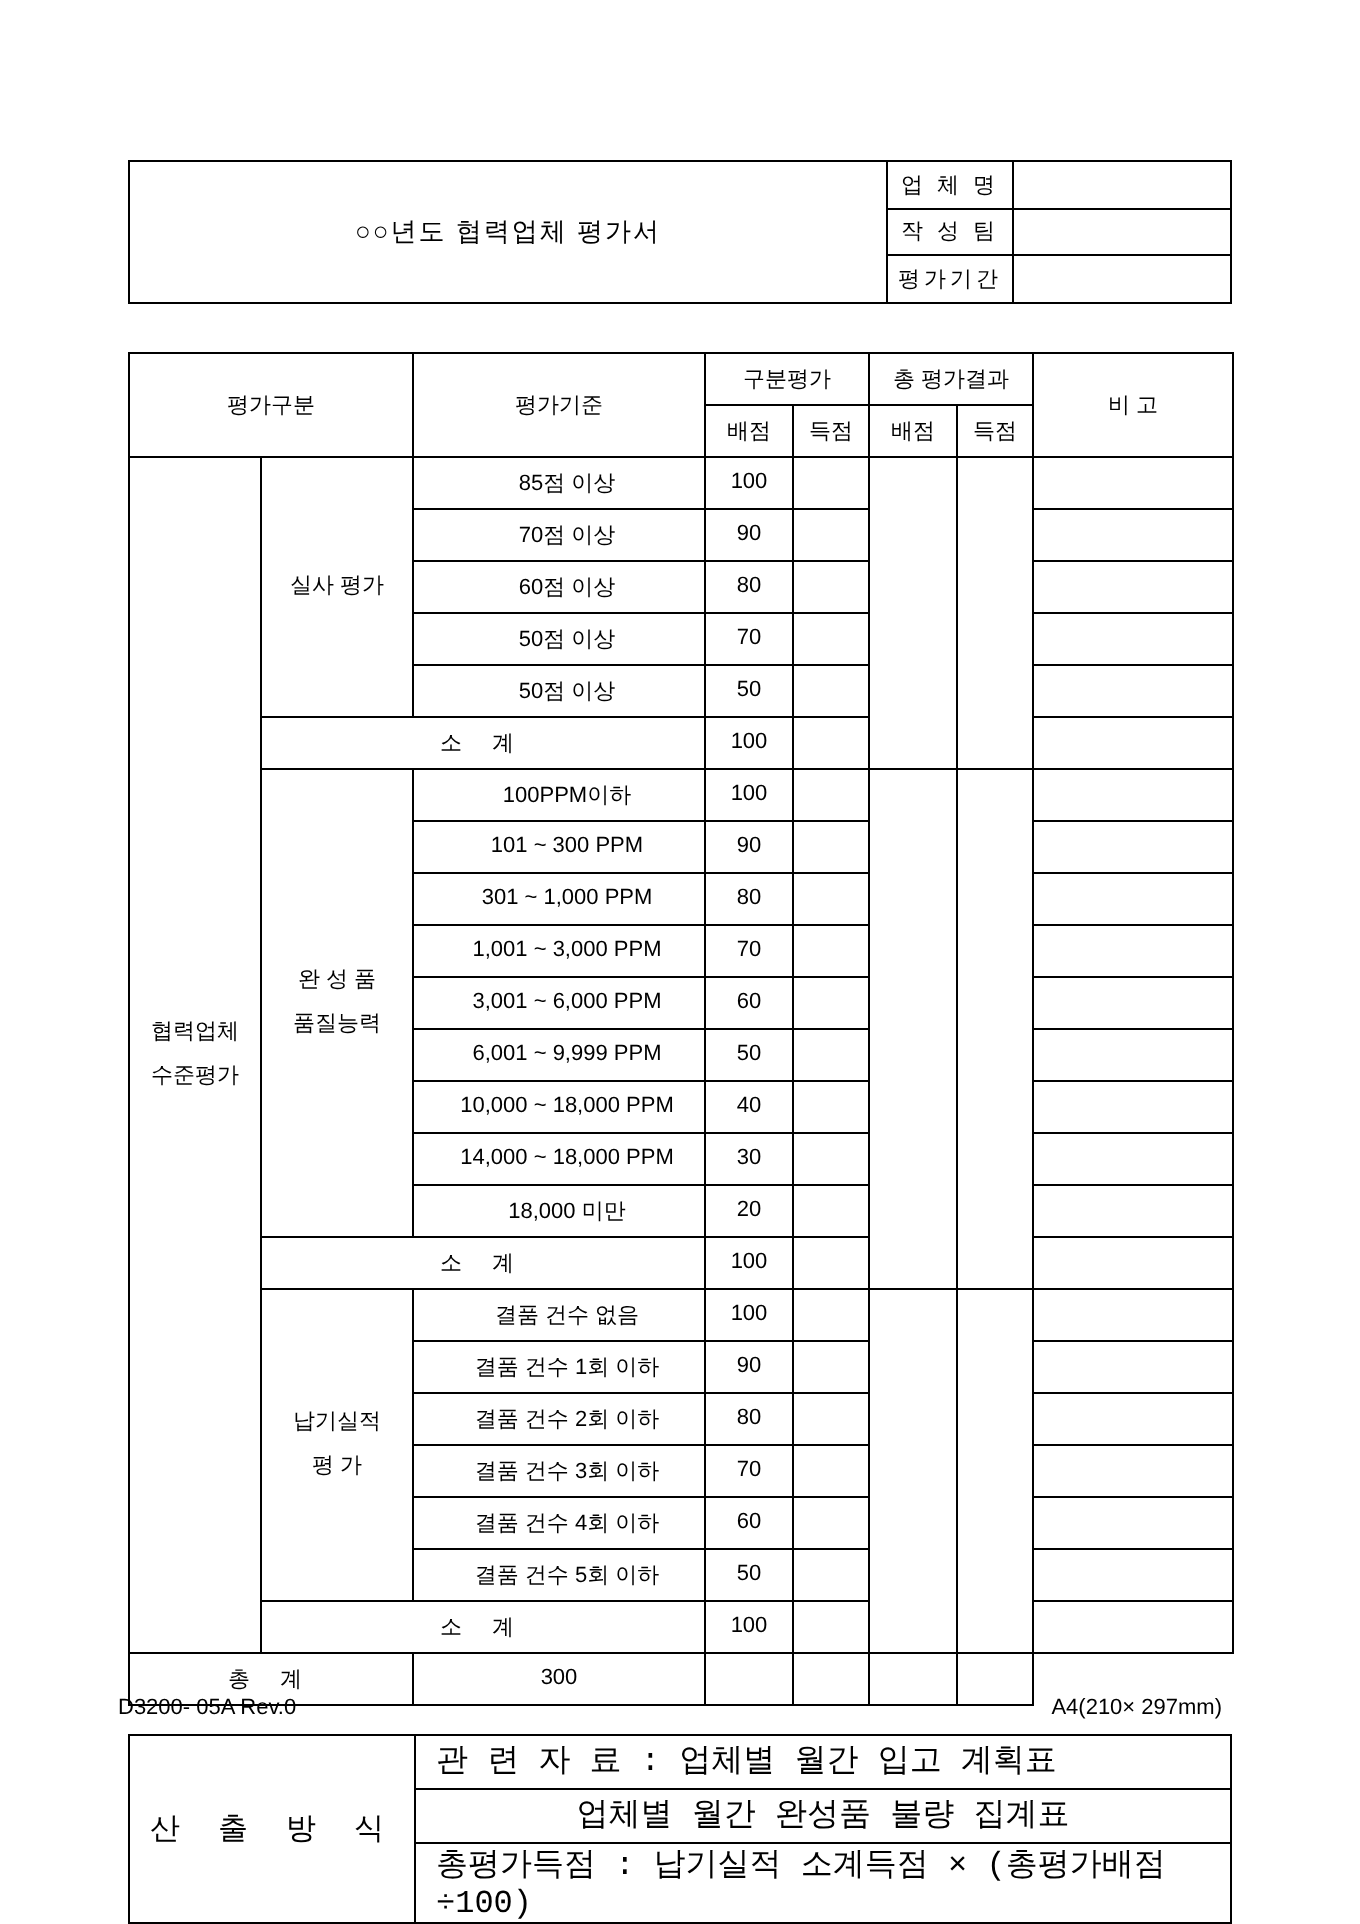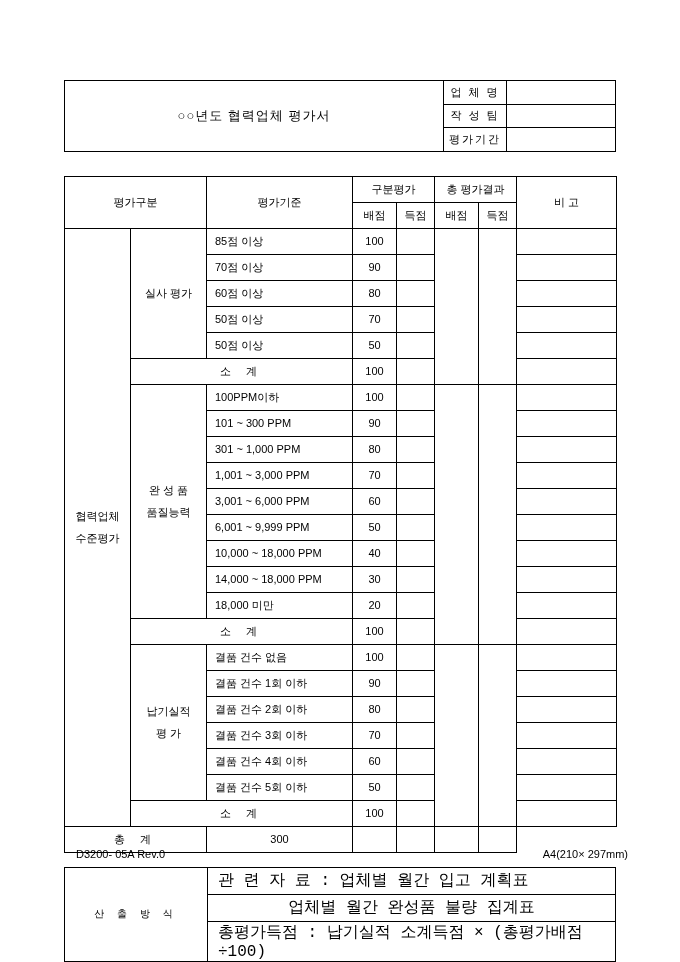--- a/index.html
+++ b/index.html
@@ -78,21 +78,21 @@
   .col-a { width: 66px; }   
   .col-b { width: 76px; }   
   .col-c { width: 146px; }  
   .col-d { width: 44px; }   
   .col-e { width: 38px; }   
   .col-f { width: 44px; }   
   .col-g { width: 38px; }   
   .col-h { width: 100px; }  
 
   .crit-cell {
-    text-align: left;
+    text-align: center;
     padding-left: 8px;
     font-size: 11px;
   }
   .subtotal-cell {
     letter-spacing: 6px;
     font-size: 11px;
     margin-top: 40px;
   }
   .group-vert {
     font-size: 11px;
@@ -104,37 +104,38 @@
   .calc-table {
     width: 552px;
     margin-top: 14px;
   }
   .calc-table td {
     height: 26px;
   }
   .calc-label {
     width: 142px;
     letter-spacing: 5px;
-    font-size: 10px;
+    font-size: 15px;
+    font-family: Liberation Mono, monospace;
   }
   .calc-value {
     text-align: left;
     padding-left: 10px;
     font-size: 16px;
     font-family: Liberation Mono, monospace;
   }
   .calc-value.center {
     text-align: center;
     padding-left: 0;
   }
 
   
   .footer {
     position: absolute;
-    left: 76px;
+    left: 59px;
     top: 848px;
     width: 552px;
     font-size: 11px;
     display: flex;
     justify-content: space-between;
   }
 </style>
 </head>
 <body>
 

